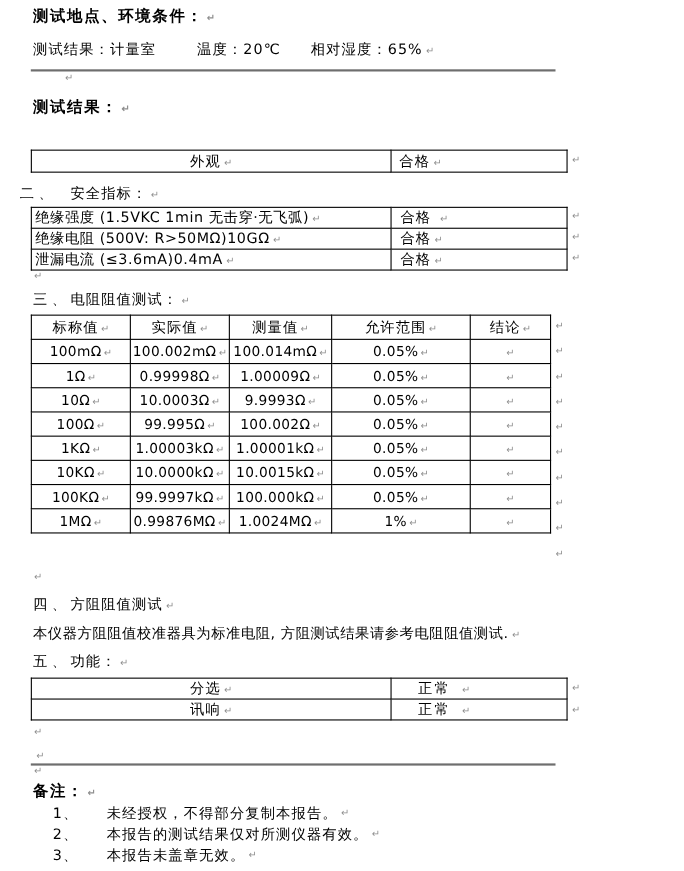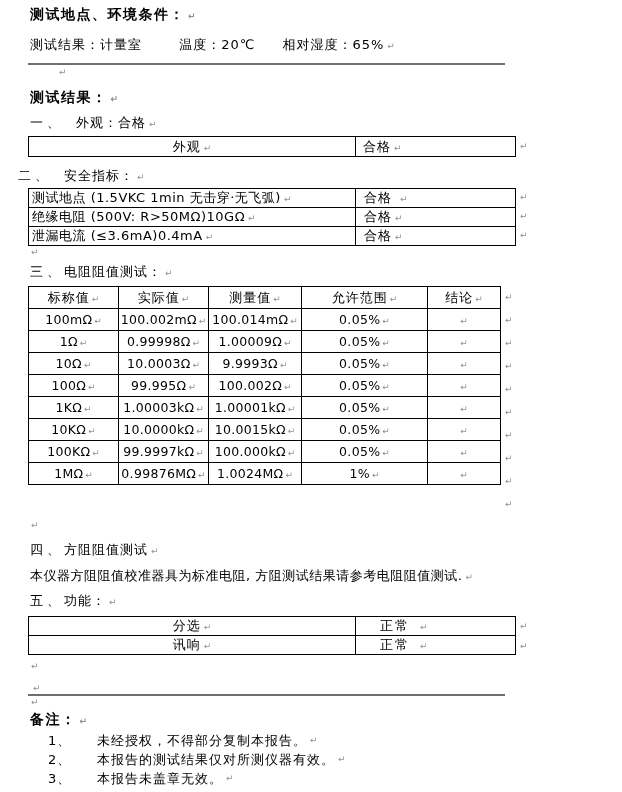--- a/index.html
+++ b/index.html
@@ -65,21 +65,20 @@
     <span class="envfld" style="margin-right:32px;"><span>测试结果：</span><span>计量室</span></span>
     <span class="envfld" style="margin-right:22px;"><span>温度：</span><span>20℃</span></span>
     <span class="envfld"><span>相对湿度：</span><span>65%</span><span class="pm">↵</span></span>
   </div>
 
   <div class="hrline" style="top:63px;left:28px;width:477px;"></div>
   <span class="pm abs" style="top:67px;left:56px;">↵</span>
 
   <div class="abs btitle" style="top:89px;left:30px;font-family:Liberation Serif, serif;"><span>测试结果：</span><span class="pm">↵</span></div>
 
-  <div class="abs body-text" style="top:114px;left:30px;"><span class="hnum gap">一、</span><span>外观：合格</span><span class="pm">↵</span></div>
 
   <div class="twrap" style="top:136px;left:28px;">
     <table class="wide t1">
       <tbody>
           <tr>
         <td class="c1"><span>外观</span><span class="pm">↵</span></td>
         <td class="c2"><span>合格</span><span class="pm">↵</span></td>
       </tr>
     </tbody>
       </table>
@@ -87,21 +86,21 @@
         <span>↵</span>
       </div>
   </div>
 
   <div class="abs body-text" style="top:167px;left:18px;"><span class="hnum gap">二、</span><span>安全指标：</span><span class="pm">↵</span></div>
 
   <div class="twrap" style="top:188px;left:28px;">
     <table class="wide t2">
       <tbody>
           <tr>
-        <td class="c1"><span>测试地点 (1.5VKC 1min 无击穿·无飞弧)</span><span class="pm">↵</span></td>
+        <td class="c1"><span>绝缘强度 (1.5VKC 1min 无击穿·无飞弧)</span><span class="pm">↵</span></td>
         <td class="c2"><span>合格</span><span class="pm" style="margin-left:8px;">↵</span></td>
       </tr>
       <tr>
         <td class="c1"><span>绝缘电阻 (500V: R&gt;50MΩ)10GΩ</span><span class="pm">↵</span></td>
         <td class="c2"><span>合格</span><span class="pm">↵</span></td>
       </tr>
       <tr>
         <td class="c1"><span>泄漏电流 (≤3.6mA)0.4mA</span><span class="pm">↵</span></td>
         <td class="c2"><span>合格</span><span class="pm">↵</span></td>
       </tr>

